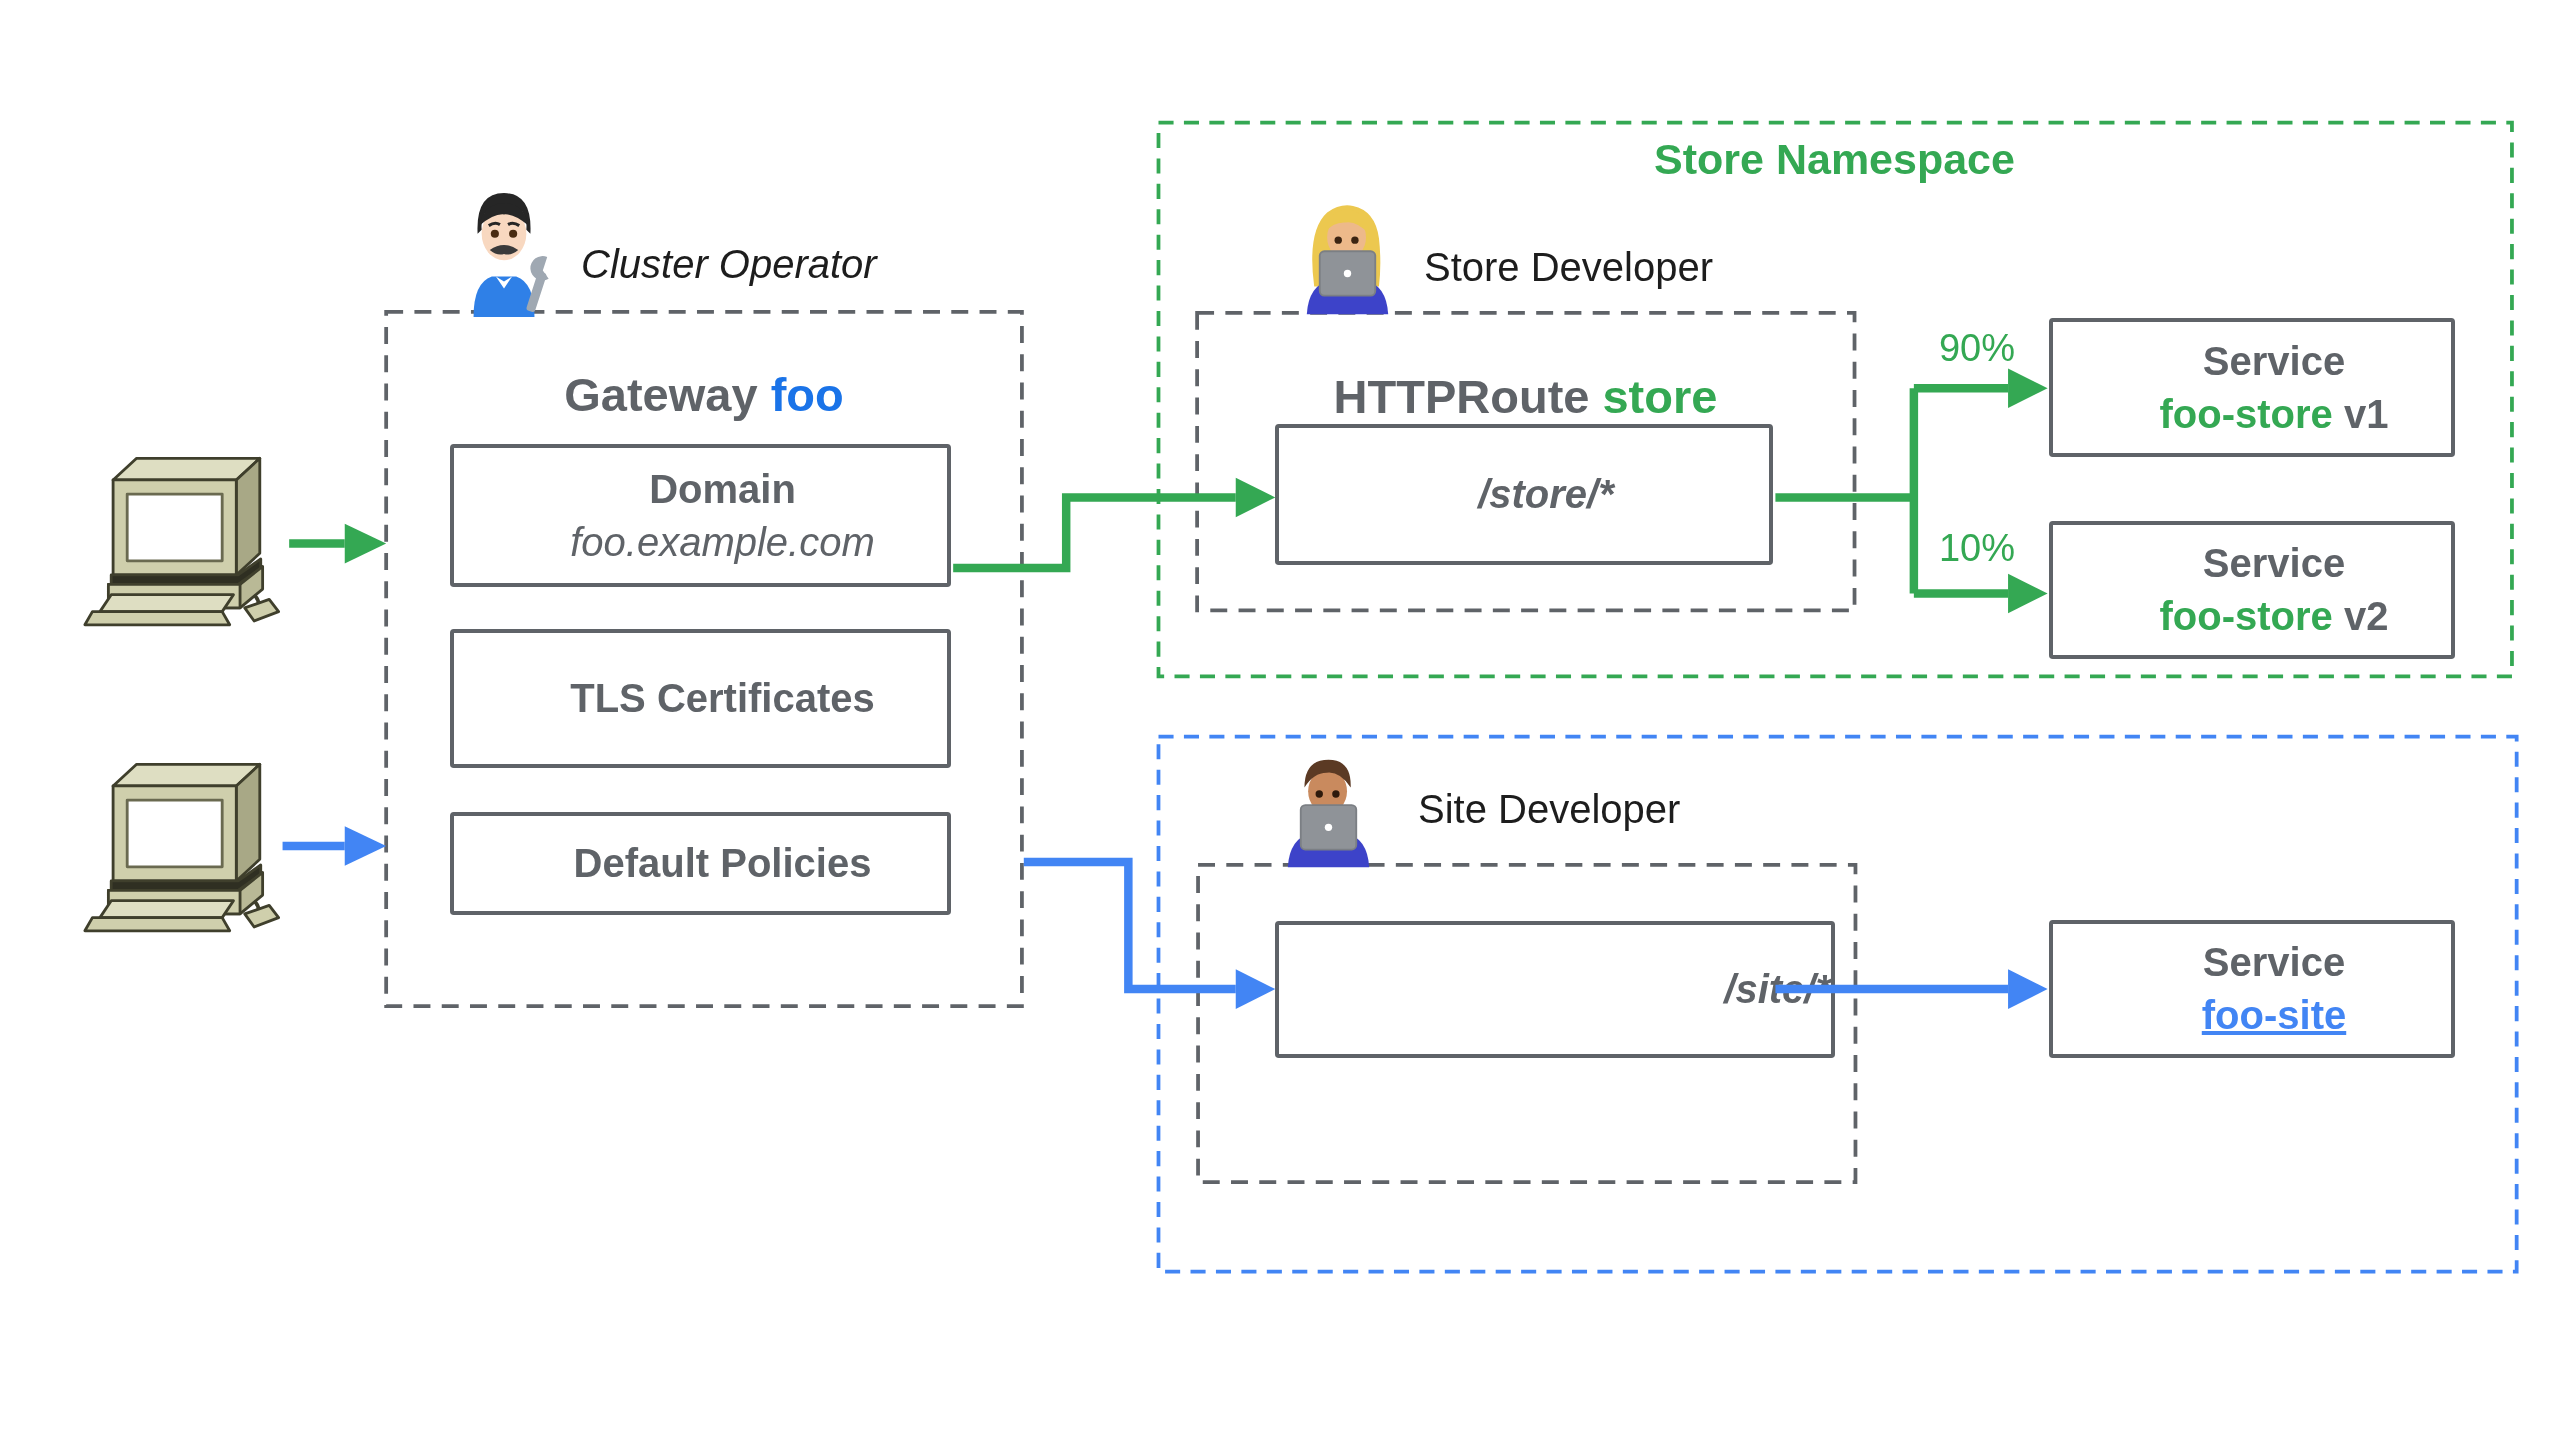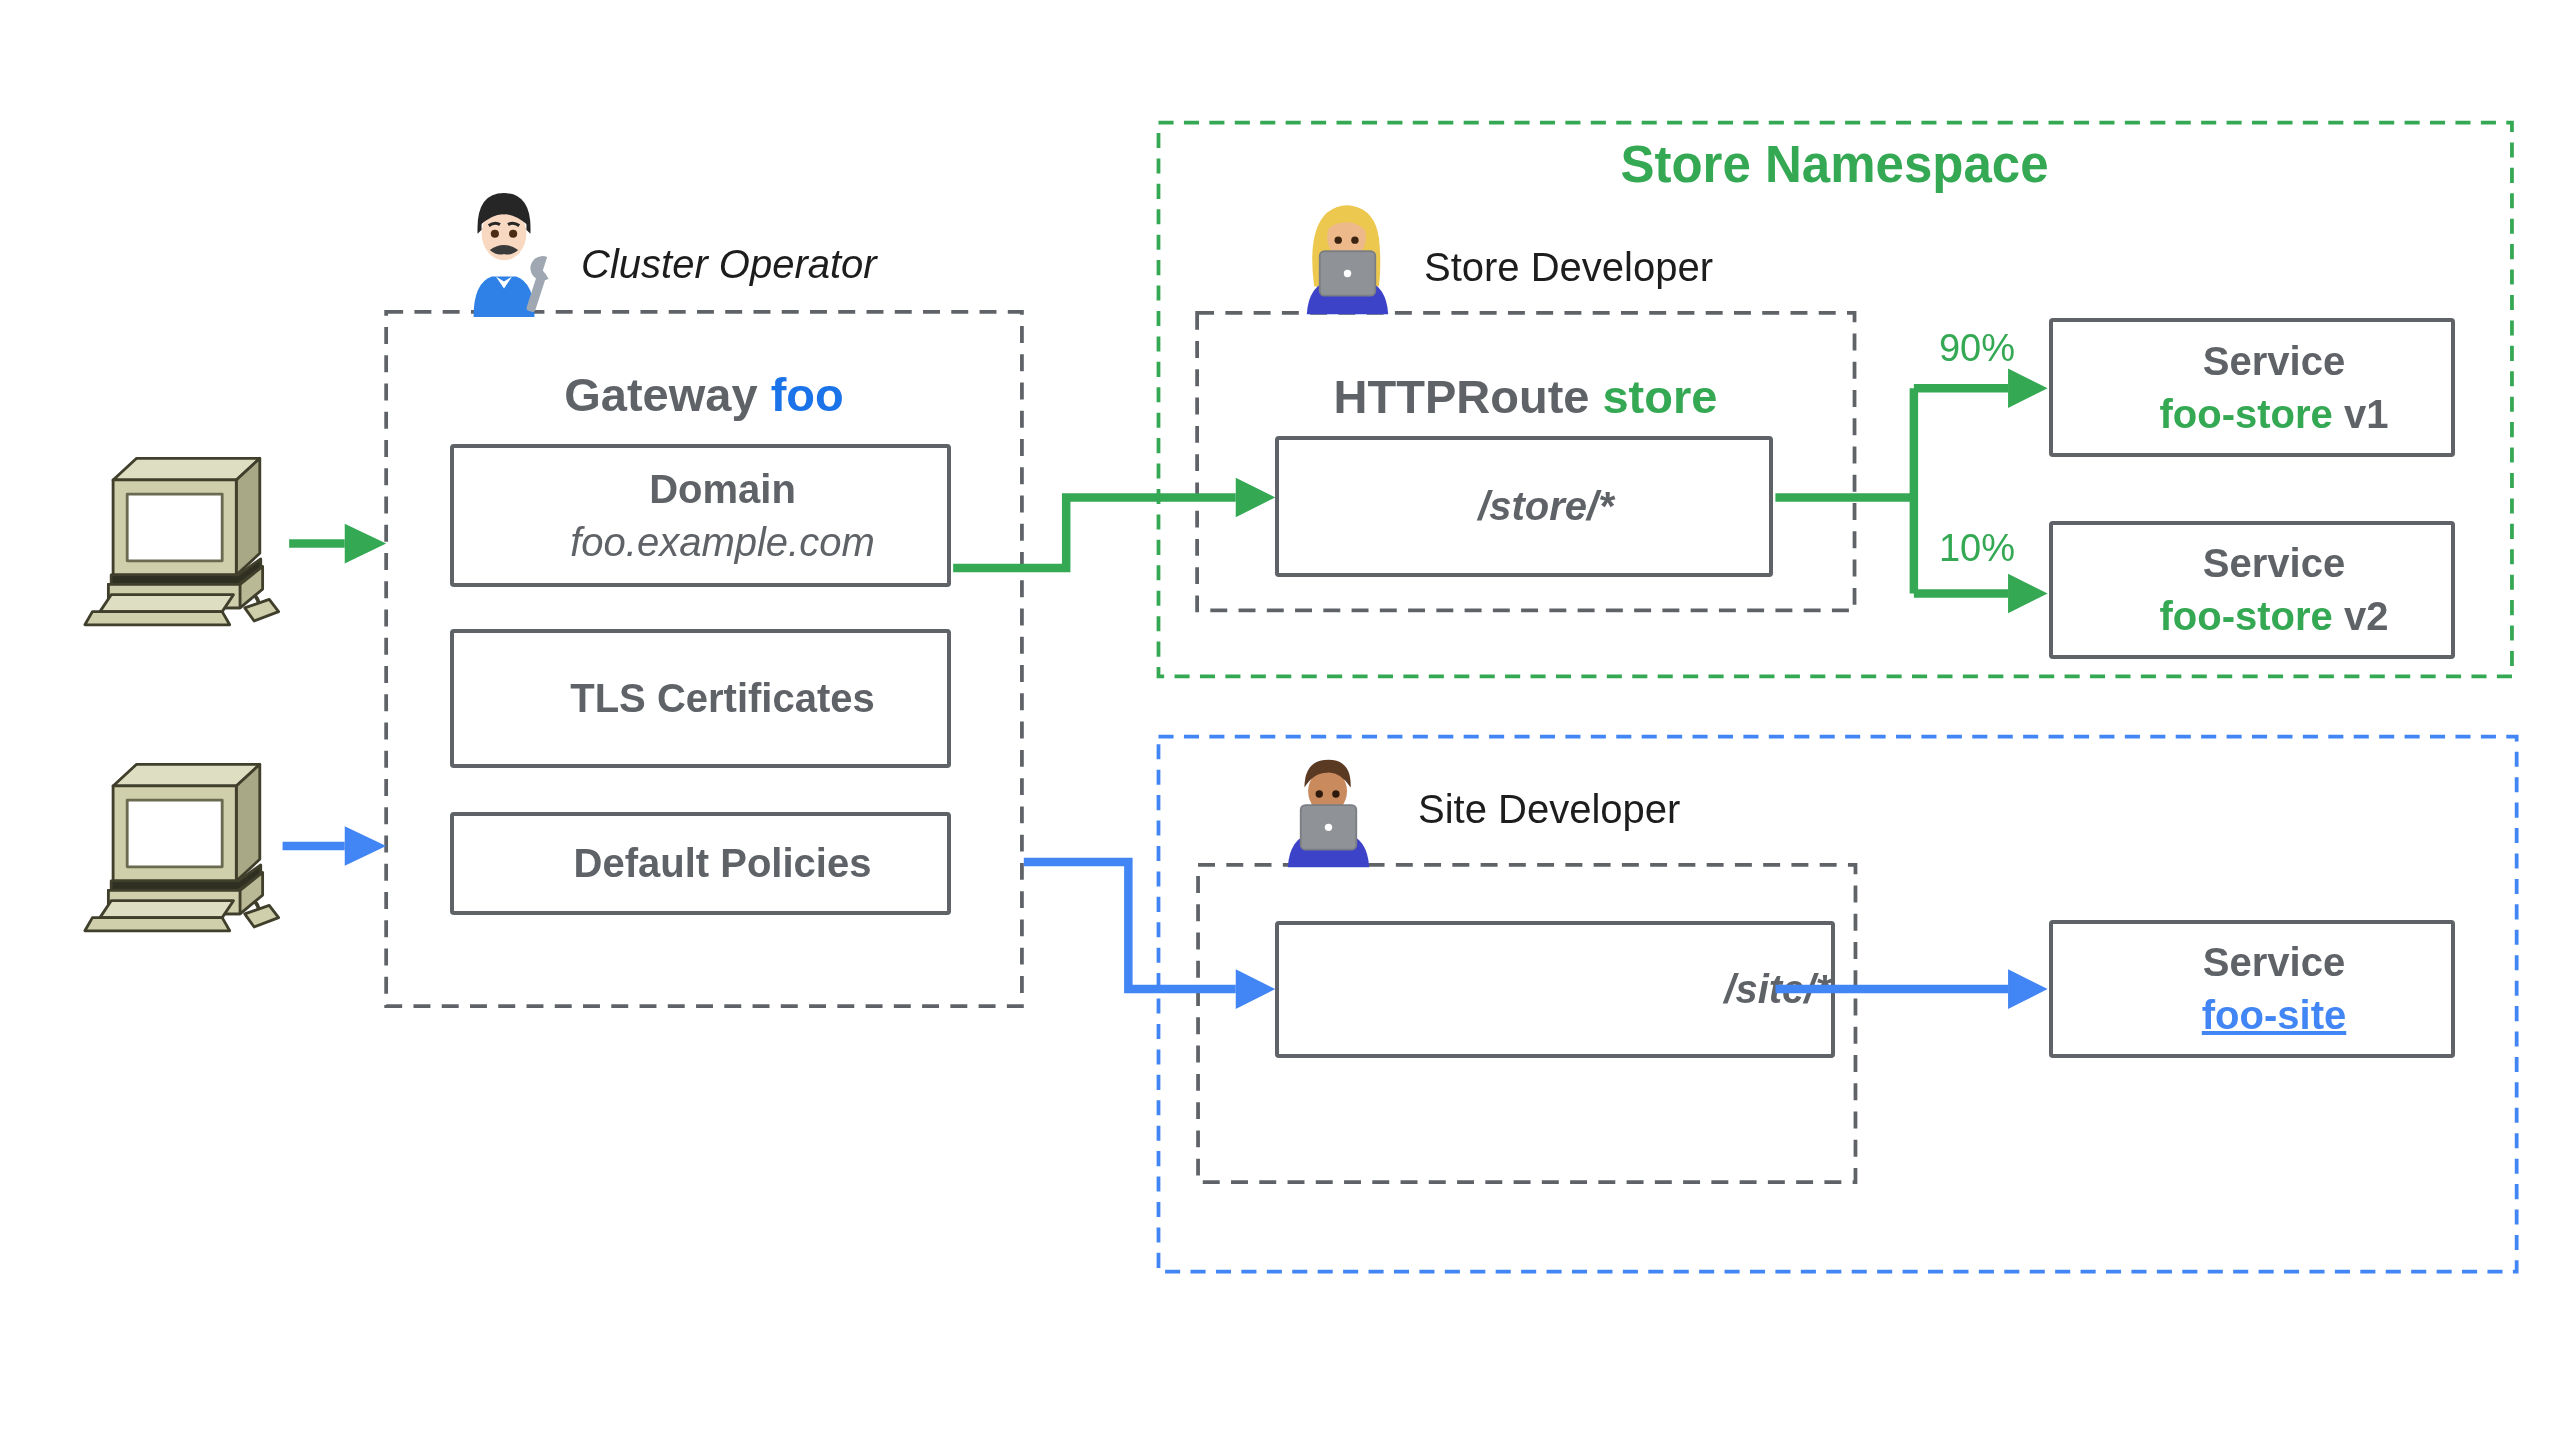--- a/index.html
+++ b/index.html
@@ -10,21 +10,21 @@
   #dash-layer{z-index:1;}
   #content-layer{position:absolute;left:0;top:0;width:100%;height:100%;z-index:2;}
   #flow-layer{z-index:3;pointer-events:none;}
   .abs{position:absolute;box-sizing:border-box;padding-left:44px;}
   .box-solid{border:4.7px solid #5f6368;border-radius:3.8px;background:#ffffff;
              display:flex;flex-direction:column;align-items:center;justify-content:center;
              color:#5f6368;font-weight:bold;font-size:40px;line-height:1.32;text-align:center;}
   .italic{font-style:italic;font-weight:normal;}
   .bold-italic{font-style:italic;font-weight:bold;}
   .title-line{position:absolute;text-align:center;font-weight:bold;font-size:47px;color:#5f6368;white-space:nowrap;}
-  .ns-title{font-size:51px;font-weight:bold;position:absolute;text-align:center;white-space:nowrap;}
+  .ns-title{font-size:43px;font-weight:bold;position:absolute;text-align:center;white-space:nowrap;}
   .green-t{color:#34a853;}
   .blue-t{color:#4285f4;text-decoration:underline;}
   .foo-blue{color:#1a73e8;}
   .actor-label{position:absolute;font-size:40px;color:#1d1d1d;white-space:nowrap;}
   .pct{position:absolute;width:122px;text-align:center;font-size:38px;color:#34a853;}
   .person-svg,.computer-svg{position:absolute;}
 </style>
 </head>
 <body>
 
@@ -128,21 +128,21 @@
     <div class="abs box-solid" style="left:450px;top:812px;width:501px;height:103px;">
       <div>Default Policies</div>
     </div>
 
     <div class="ns-title green-t" style="left:1158px;width:1353px;top:135px;">Store Namespace</div>
 
     <div class="title-line" style="left:1197px;width:657px;top:369px;">
       <span>HTTPRoute </span><span class="green-t">store</span>
     </div>
 
-    <div class="abs box-solid" style="left:1275px;top:436px;width:498px;height:141px;">
+    <div class="abs box-solid" style="left:1275px;top:424px;width:498px;height:141px;">
       <div class="bold-italic">/store/*</div>
     </div>
 
     <div class="pct" style="left:1916px;top:327px;">90%</div>
     <div class="pct" style="left:1916px;top:527px;">10%</div>
 
     <div class="abs box-solid" style="left:2049px;top:318px;width:406px;height:139px;">
       <div>Service</div>
       <div>
         <span class="green-t">foo-store</span><span> v1</span>

